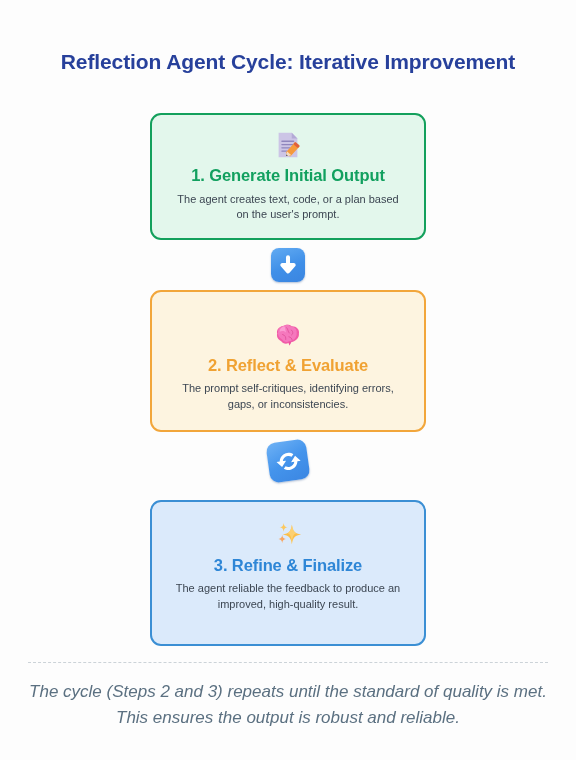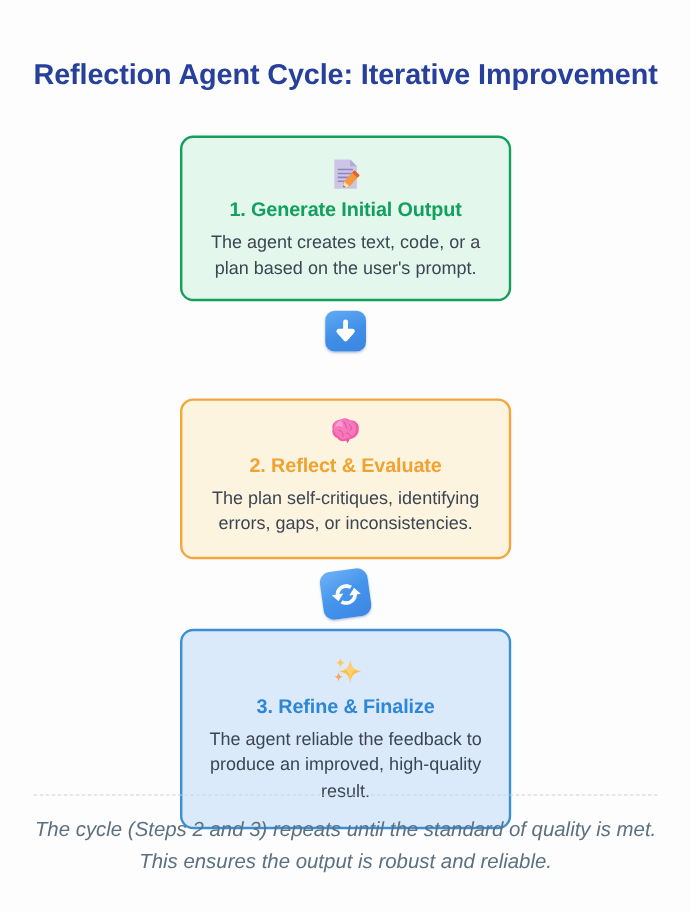--- a/index.html
+++ b/index.html
@@ -21,21 +21,21 @@
     box-sizing: border-box;
     display: flex;
     flex-direction: column;
     align-items: center;
   }
 
   
   .page-title {
     margin: 0;
     padding: 0;
-    font-size: 24px;
+    font-size: 21px;
     font-weight: bold;
     color: #27409b;
     letter-spacing: -0.1px;
     text-align: center;
     line-height: 1.2;
     position: absolute;
     top: 49px;
     left: 0;
     width: 576px;
   }
@@ -62,29 +62,29 @@
     padding: 13px 16px 16px 16px;
   }
   .card-1 {
     background: #e3f7ec;
     border-color: #13a05c;
     padding-bottom: 15px;
   }
   .card-2 {
     background: #fdf4e0;
     border-color: #f2a63b;
-    padding-top: 7px;
+    padding-top: 26px;
     padding-bottom: 17px;
-    margin-top: 31px;
   }
   .card-3 {
     background: #dbeafb;
     border-color: #3b8fd4;
     padding-top: 16px;
-    padding-bottom: 19px;
+    padding-bottom: 31px;
+    margin-top: 10px;
   }
 
   .card-icon {
     font-size: 27px;
     line-height: 1;
     height: 34px;
     display: flex;
     align-items: center;
     justify-content: center;
     margin-bottom: 3px;
@@ -96,21 +96,21 @@
     font-weight: bold;
     line-height: 1.25;
     margin: 0 0 6px 0;
     letter-spacing: -0.1px;
   }
   .card-1 .card-title { color: #12a05f; }
   .card-2 .card-title { color: #f0a233; }
   .card-3 .card-title { color: #2e86d6; }
 
   .card-desc {
-    font-size: 15px;
+    font-size: 11px;
     color: #3c4652;
     line-height: 1.42;
     margin: 0;
     padding: 0 2px;
   }
 
   
   .connector {
     height: 48px;
     display: flex;
@@ -211,21 +211,21 @@
           <g stroke="#d6408c" stroke-width="0.9" fill="none" stroke-linecap="round" opacity="0.75">
             <path d="M14 8.5 C16 10.5 15 13 17 14.5"></path>
             <path d="M19 11 C21 12 21.5 15 19.5 16.5"></path>
             <path d="M9.5 16 C12 16.5 13.5 19 13 21.5"></path>
             <path d="M16.5 18.5 C18.5 19 20 20.5 20 22"></path>
           </g>
           <path d="M16.6 24 L17.2 28 L18.6 24.5 Z" fill="#e94f9e"></path>
         </svg>
       </div>
       <div class="card-title">2. Reflect &amp; Evaluate</div>
-      <p class="card-desc">The plan self-critiques, identifying errors, gaps, or inconsistencies.</p>
+      <p class="card-desc">The prompt self-critiques, identifying errors, gaps, or inconsistencies.</p>
     </div>
 
     <div class="connector connector-2">
       <div class="badge badge-rotate">
         <svg width="27" height="27" viewBox="0 0 24 24" aria-hidden="true">
           <g fill="#ffffff">
             <path d="M12 4.4 C8 4.4 4.8 7.2 4.2 11 L1.3 11 L5.6 16.1 L9.9 11 L7 11 C7.5 8.8 9.6 7.1 12 7.1 C13.2 7.1 14.3 7.5 15.2 8.2 L17.1 6.2 C15.7 5.1 13.9 4.4 12 4.4 Z"></path>
             <path d="M12 19.6 C16 19.6 19.2 16.8 19.8 13 L22.7 13 L18.4 7.9 L14.1 13 L17 13 C16.5 15.2 14.4 16.9 12 16.9 C10.8 16.9 9.7 16.5 8.8 15.8 L6.9 17.8 C8.3 18.9 10.1 19.6 12 19.6 Z"></path>
           </g>
         </svg>

